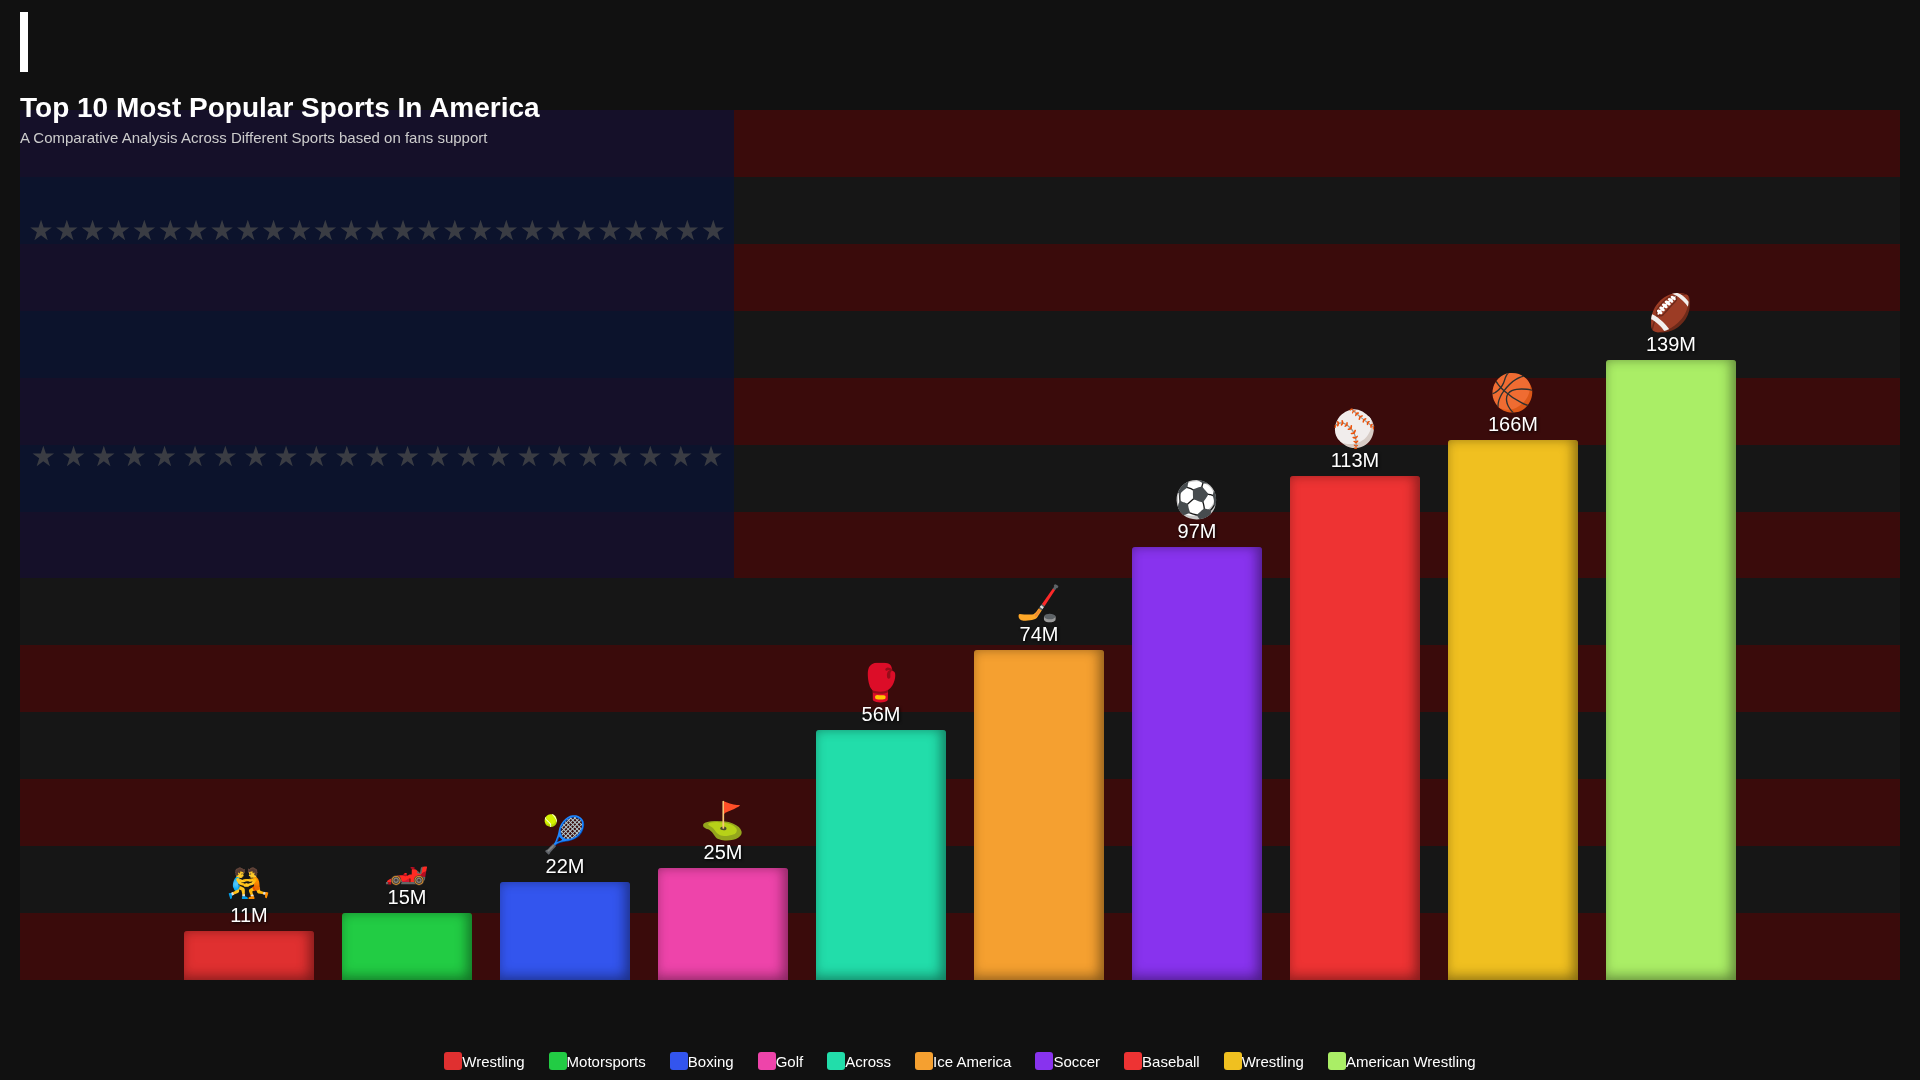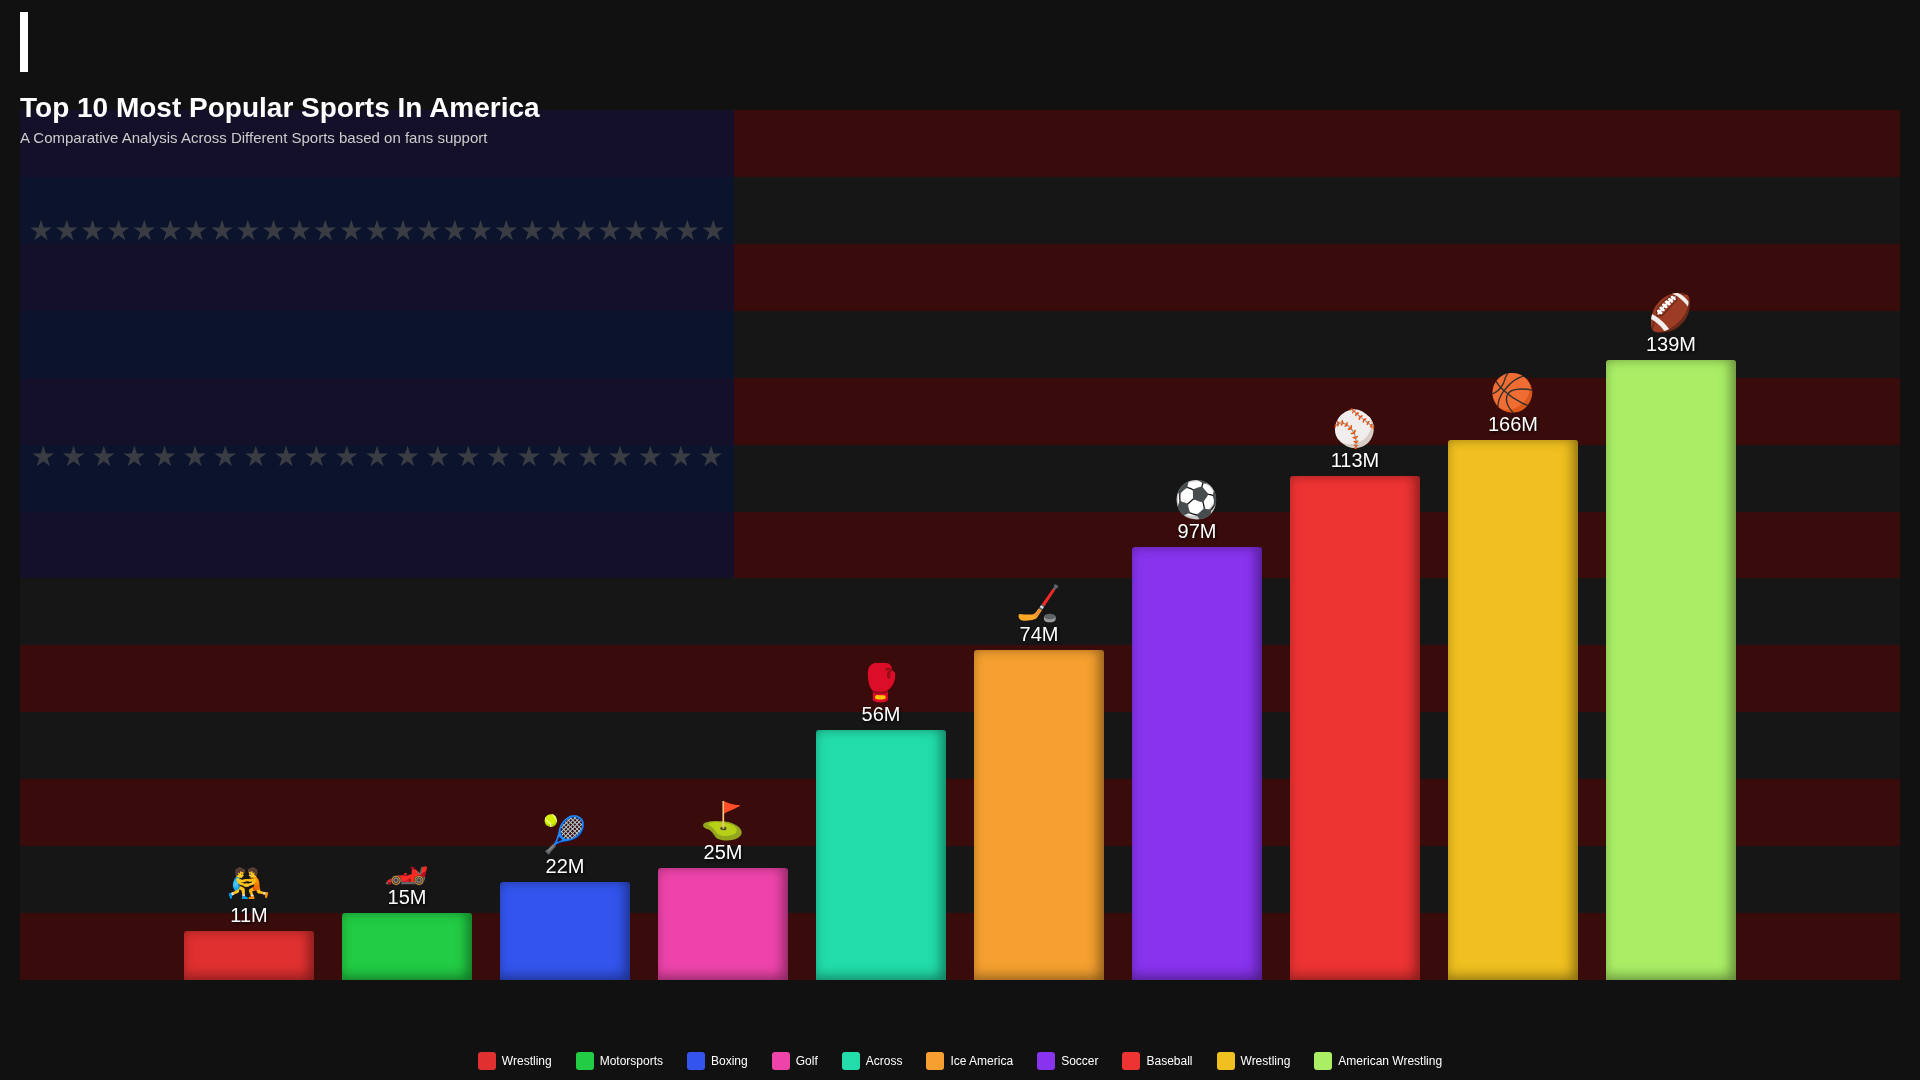--- a/index.html
+++ b/index.html
@@ -161,23 +161,22 @@
       display: flex;
       justify-content: center;
       align-items: center;
       gap: 24px;
       flex-wrap: wrap;
     }
 
     .legend-item {
       display: flex;
       align-items: center;
-      gap: 6px;
       color: white;
-      font-size: 12px;
+      font-size: 15px;
       margin-top: 28px;
     }
 
     .legend-dot {
       width: 18px;
       height: 18px;
       border-radius: 3px;
       flex-shrink: 0;
     }
   </style>

